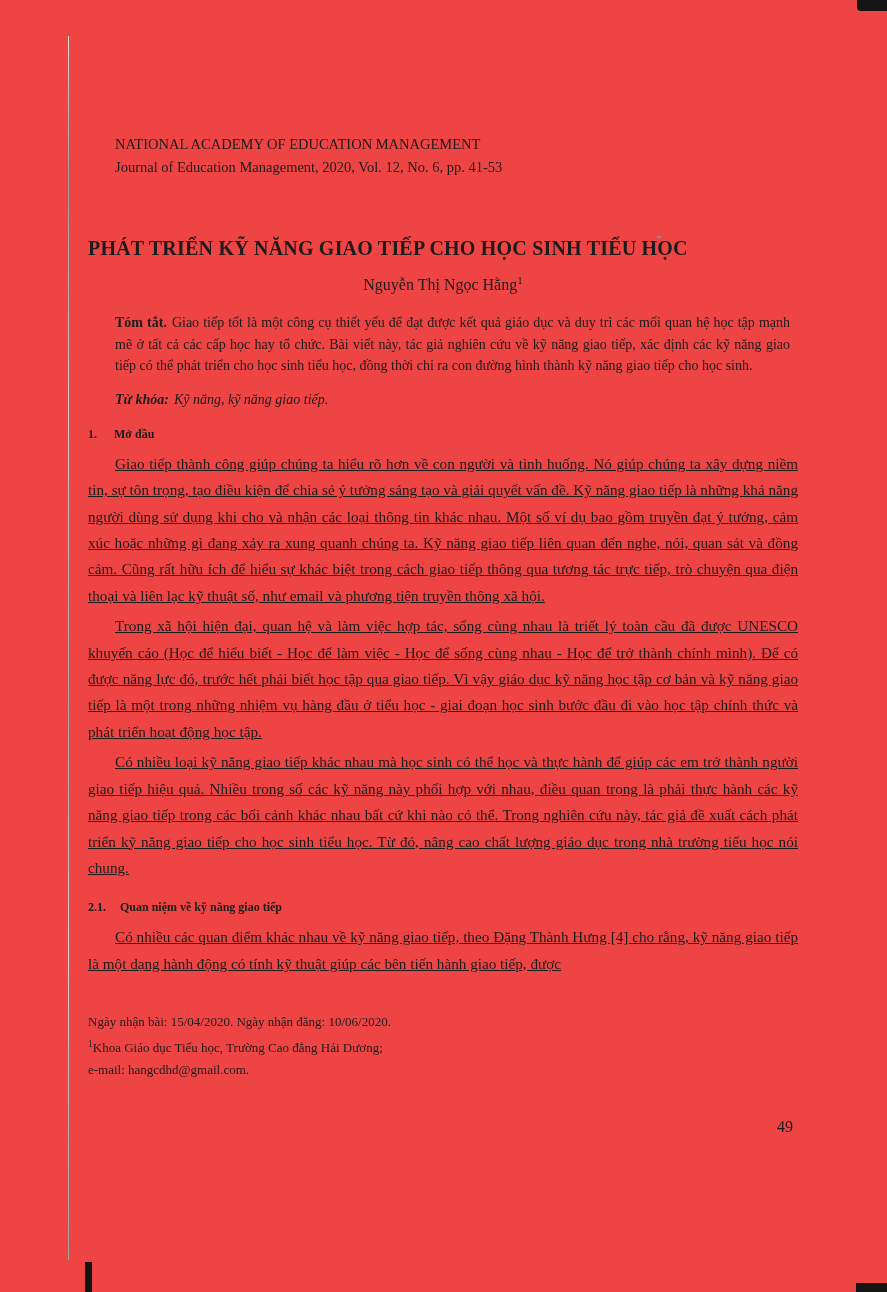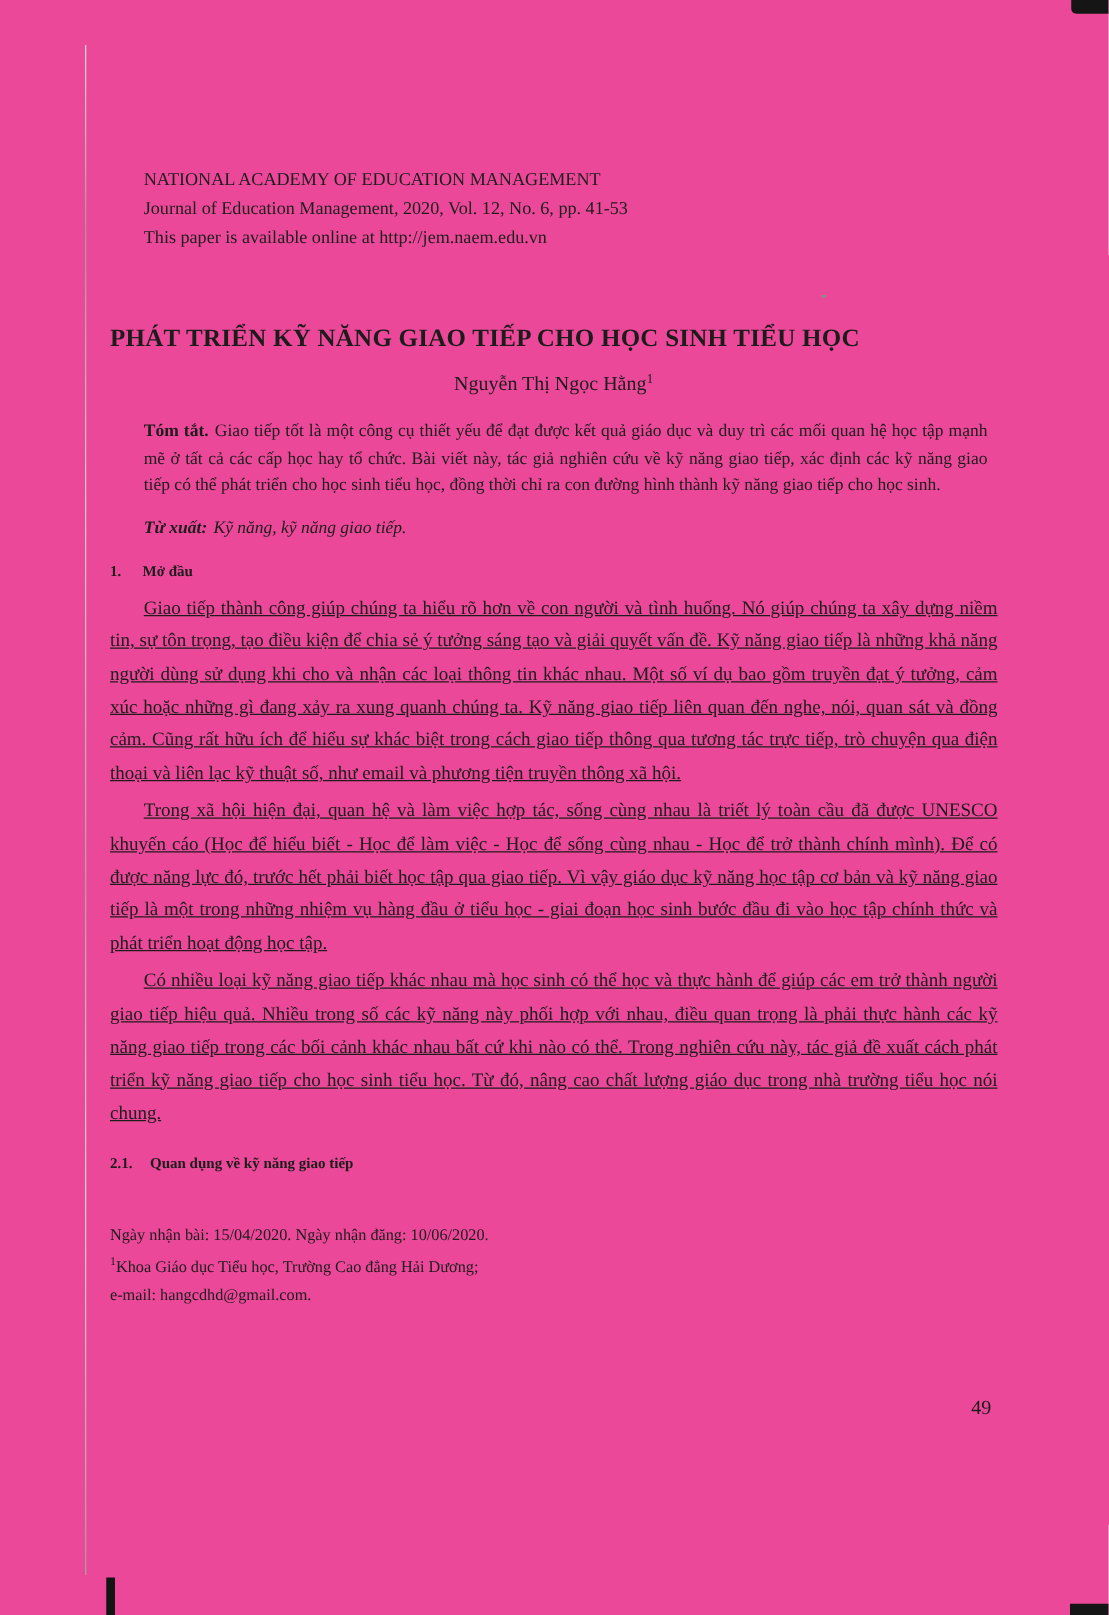--- a/index.html
+++ b/index.html
@@ -2,21 +2,21 @@
 <html><head>
 <meta charset="utf-8">
 <style>
   * { box-sizing: border-box; }
   html, body { margin: 0; padding: 0; background: #ffffff; }
   .page {
     position: relative;
     width: 887px;
     height: 1292px;
     margin: 0 auto;
-    background: #ec4899;
+    background: #ef4444;
     overflow: hidden;
     font-family: "Liberation Serif", "DejaVu Serif", serif;
     color: #1c1c1c;
   }
   .content {
     position: relative;
     padding: 133px 89px 0 88px; 
   }
   
   .jheader { margin-left: 27px; font-size: 14.5px; line-height: 23px; }
@@ -93,50 +93,50 @@
   <div class="artifact art-left-bar"></div>
   <div class="artifact art-top-right"></div>
   <div class="artifact art-bottom-right"></div>
   <div class="artifact art-speck"></div>
 
   <div class="content">
 
     <div class="jheader">
       <div>NATIONAL ACADEMY OF EDUCATION MANAGEMENT</div>
       <div>Journal of Education Management, 2020, Vol. 12, No. 6, pp. 41-53</div>
-      <div>This paper is available online at http://jem.naem.edu.vn</div>
     </div>
 
     <div class="title">PHÁT TRIỂN KỸ NĂNG GIAO TIẾP CHO HỌC SINH TIỂU HỌC</div>
     <div class="author">
       <span>Nguyễn Thị Ngọc Hằng</span><sup>1</sup>
     </div>
 
     <p class="abstract">
       <b class="lbl">Tóm tắt.</b><span>Giao tiếp tốt là một công cụ thiết yếu để đạt được kết quả giáo dục và duy trì các mối quan hệ học tập mạnh mẽ ở tất cả các cấp học hay tổ chức. Bài viết này, tác giả nghiên cứu về kỹ năng giao tiếp, xác định các kỹ năng giao tiếp có thể phát triển cho học sinh tiểu học, đồng thời chỉ ra con đường hình thành kỹ năng giao tiếp cho học sinh.</span>
     </p>
 
     <p class="keywords">
-      <span class="lbl">Từ xuất:</span><span>Kỹ năng, kỹ năng giao tiếp.</span>
+      <span class="lbl">Từ khóa:</span><span>Kỹ năng, kỹ năng giao tiếp.</span>
     </p>
 
     <div>
       <div class="sect-h">
         <span class="num">1.</span><span>Mở đầu</span>
       </div>
       <p class="body-p">Giao tiếp thành công giúp chúng ta hiểu rõ hơn về con người và tình huống. Nó giúp chúng ta xây dựng niềm tin, sự tôn trọng, tạo điều kiện để chia sẻ ý tưởng sáng tạo và giải quyết vấn đề. Kỹ năng giao tiếp là những khả năng người dùng sử dụng khi cho và nhận các loại thông tin khác nhau. Một số ví dụ bao gồm truyền đạt ý tưởng, cảm xúc hoặc những gì đang xảy ra xung quanh chúng ta. Kỹ năng giao tiếp liên quan đến nghe, nói, quan sát và đồng cảm. Cũng rất hữu ích để hiểu sự khác biệt trong cách giao tiếp thông qua tương tác trực tiếp, trò chuyện qua điện thoại và liên lạc kỹ thuật số, như email và phương tiện truyền thông xã hội.</p>
       <p class="body-p">Trong xã hội hiện đại, quan hệ và làm việc hợp tác, sống cùng nhau là triết lý toàn cầu đã được UNESCO khuyến cáo (Học để hiểu biết - Học để làm việc - Học để sống cùng nhau - Học để trở thành chính mình). Để có được năng lực đó, trước hết phải biết học tập qua giao tiếp. Vì vậy giáo dục kỹ năng học tập cơ bản và kỹ năng giao tiếp là một trong những nhiệm vụ hàng đầu ở tiểu học - giai đoạn học sinh bước đầu đi vào học tập chính thức và phát triển hoạt động học tập.</p>
       <p class="body-p">Có nhiều loại kỹ năng giao tiếp khác nhau mà học sinh có thể học và thực hành để giúp các em trở thành người giao tiếp hiệu quả. Nhiều trong số các kỹ năng này phối hợp với nhau, điều quan trọng là phải thực hành các kỹ năng giao tiếp trong các bối cảnh khác nhau bất cứ khi nào có thể. Trong nghiên cứu này, tác giả đề xuất cách phát triển kỹ năng giao tiếp cho học sinh tiểu học. Từ đó, nâng cao chất lượng giáo dục trong nhà trường tiểu học nói chung.</p>
     </div>
 
 
     <div>
       <div class="sect-h sub">
-        <span class="num">2.1.</span><span>Quan dụng về kỹ năng giao tiếp</span>
+        <span class="num">2.1.</span><span>Quan niệm về kỹ năng giao tiếp</span>
       </div>
+      <p class="body-p">Có nhiều các quan điểm khác nhau về kỹ năng giao tiếp, theo Đặng Thành Hưng [4] cho rằng, kỹ năng giao tiếp là một dạng hành động có tính kỹ thuật giúp các bên tiến hành giao tiếp, được</p>
     </div>
 
     <div class="footnotes">
       <div>Ngày nhận bài: 15/04/2020. Ngày nhận đăng: 10/06/2020.</div>
       <div><sup>1</sup><span>Khoa Giáo dục Tiểu học, Trường Cao đẳng Hải Dương;</span></div>
       <div>e-mail: hangcdhd@gmail.com.</div>
     </div>
 
   </div>
 

